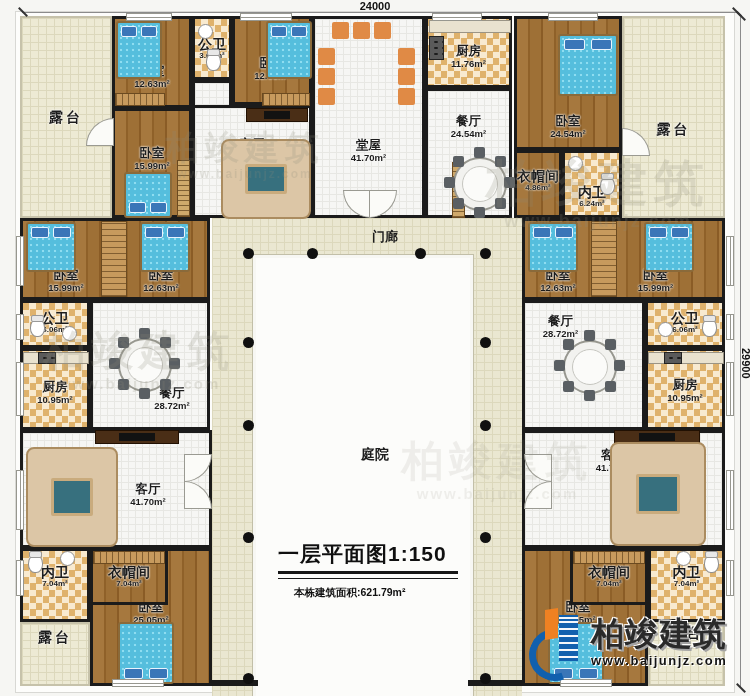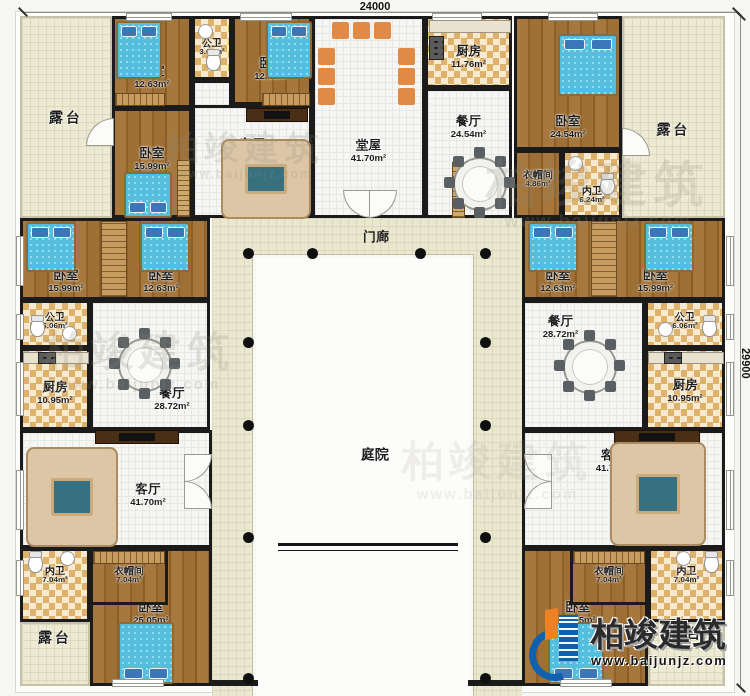--- a/index.html
+++ b/index.html
@@ -11,21 +11,21 @@
   .f-ter{background-color:#edead4;background-image:linear-gradient(#dcd8bc 1px,transparent 1px),linear-gradient(90deg,#dcd8bc 1px,transparent 1px);background-size:8px 8px}
   .f-grid{background-color:#f6f6f4;background-image:linear-gradient(#e7e7e3 1px,transparent 1px),linear-gradient(90deg,#e7e7e3 1px,transparent 1px);background-size:7px 7px}
   .f-wood{background:repeating-linear-gradient(90deg,#a6783e 0 11px,#8f6129 11px 13px,#9e7036 13px 24px,#8a5c26 24px 26px)}
   .f-tile{background:repeating-conic-gradient(#f8ead0 0% 25%,#dfb26c 0% 50%);background-size:13px 13px}
   .walkway{position:absolute;left:212px;top:218px;width:310px;height:478px;background-color:#eae7d1;background-image:linear-gradient(#dcd8bc 1px,transparent 1px),linear-gradient(90deg,#dcd8bc 1px,transparent 1px);background-size:8px 8px}
   .courtyard{position:absolute;left:256px;top:258px;width:214px;height:438px;background:#fcfcfa;box-shadow:0 0 0 3px #f7f7f3,0 0 0 4px #c2bfa8}
   .wall{position:absolute;background:#1b1b1b}
   .lbl{position:absolute;left:0;right:0;text-align:center;color:#1c1c1c;line-height:1.1;pointer-events:none;text-shadow:0 0 2px rgba(255,255,255,.95),0 0 2px rgba(255,255,255,.95)}
   .lbl .rn{display:block;font-size:12.5px;font-weight:700}
   .lbl .ra{display:block;font-size:9.5px;font-weight:700}
-  .lbl.sm .rn{font-size:10px}.lbl.sm .ra{font-size:8px}
+  .lbl.sm .rn{font-size:14px}.lbl.sm .ra{font-size:8px}
   .lbl.lg .rn{font-size:14px;letter-spacing:3px}
   .tag{position:absolute;text-align:center;font-weight:700;color:#1c1c1c;pointer-events:none}
   .bed{position:absolute;background-color:#55bedd;background-image:radial-gradient(#8eddf1 1px,transparent 1.6px);background-size:6px 6px;border:2px solid #8a6a3a;border-radius:3px}
   .bed::before,.bed::after{content:"";position:absolute;top:3px;width:34%;height:9px;background:#3a76b8;border:1px solid #e9f4fd;border-radius:2px}
   .bed::before{left:7%}.bed::after{right:7%}
   .bed.flip::before,.bed.flip::after{top:auto;bottom:3px}
   .wrd{position:absolute;background:#c79a5d;border:1px solid #6b4a20;background-image:repeating-linear-gradient(90deg,rgba(60,35,5,.5) 0 1px,transparent 1px 6px)}
   .wrdv{position:absolute;background:#c79a5d;border:1px solid #6b4a20;background-image:repeating-linear-gradient(0deg,rgba(60,35,5,.5) 0 1px,transparent 1px 6px)}
   .tvc{position:absolute;background:#4a2e16;border:1px solid #211002}
   .tvc::before{content:"";position:absolute;inset:2px 28%;background:#121212}
@@ -275,21 +275,21 @@
         <span class="ra">7.04m²</span>
       </div>
   </div>
   <div class="room terr f-ter" style="left:648px;top:622px;width:77px;height:64px">
     <div class="lbl lg" style="top:2px">
         <span class="rn">露台</span>
         <span class="ra"></span>
       </div>
   </div>
 
-  <div class="tag" style="left:331px;top:228px;width:90px;font-size:13px">门廊</div>
+  <div class="tag" style="left:340px;top:228px;width:90px;font-size:13px">门廊</div>
   <div class="tag" style="left:335px;top:446px;width:80px;font-size:14px">庭院</div>
 
   <div class="bed" style="left:116px;top:21px;width:42px;height:54px"></div>
   <div class="bed" style="left:266px;top:21px;width:42px;height:54px"></div>
   <div class="bed flip" style="left:124px;top:172px;width:44px;height:42px"></div>
   <div class="bed" style="left:558px;top:34px;width:56px;height:58px"></div>
   <div class="bed" style="left:26px;top:222px;width:46px;height:46px"></div>
   <div class="bed" style="left:140px;top:222px;width:46px;height:46px"></div>
   <div class="bed" style="left:528px;top:222px;width:46px;height:46px"></div>
   <div class="bed" style="left:644px;top:222px;width:46px;height:46px"></div>
@@ -388,21 +388,23 @@
   <div class="wm" style="left:12px;top:330px;width:255px">
     <span class="wm-cn" style="font-size:42px">柏竣建筑</span>
     <span class="wm-url" style="font-size:15px">www.baijunjz.com</span>
   </div>
   <div class="wm" style="left:375px;top:440px;width:245px;opacity:.12">
     <span class="wm-cn" style="font-size:42px">柏竣建筑</span>
     <span class="wm-url" style="font-size:15px">www.baijunjz.com</span>
   </div>
 
   <div class="titleblock">
+    <div class="tb-title"><span>一层平面图</span><span>1:150</span></div>
     <div class="tb-rule"></div>
+    <div class="tb-line">本栋建筑面积:621.79m²</div>
   </div>
 
   <div class="dim-top"></div>
   <div class="dim-lab" style="left:352px;top:0;width:46px;text-align:center">24000</div>
   <div class="dim-right"></div>
   <div class="dim-lab" style="left:752px;top:348px;transform:rotate(90deg);transform-origin:0 0">29900</div>
 
   <div class="logo">
     <div class="logo-icon">
       <div class="li-arc"></div>

